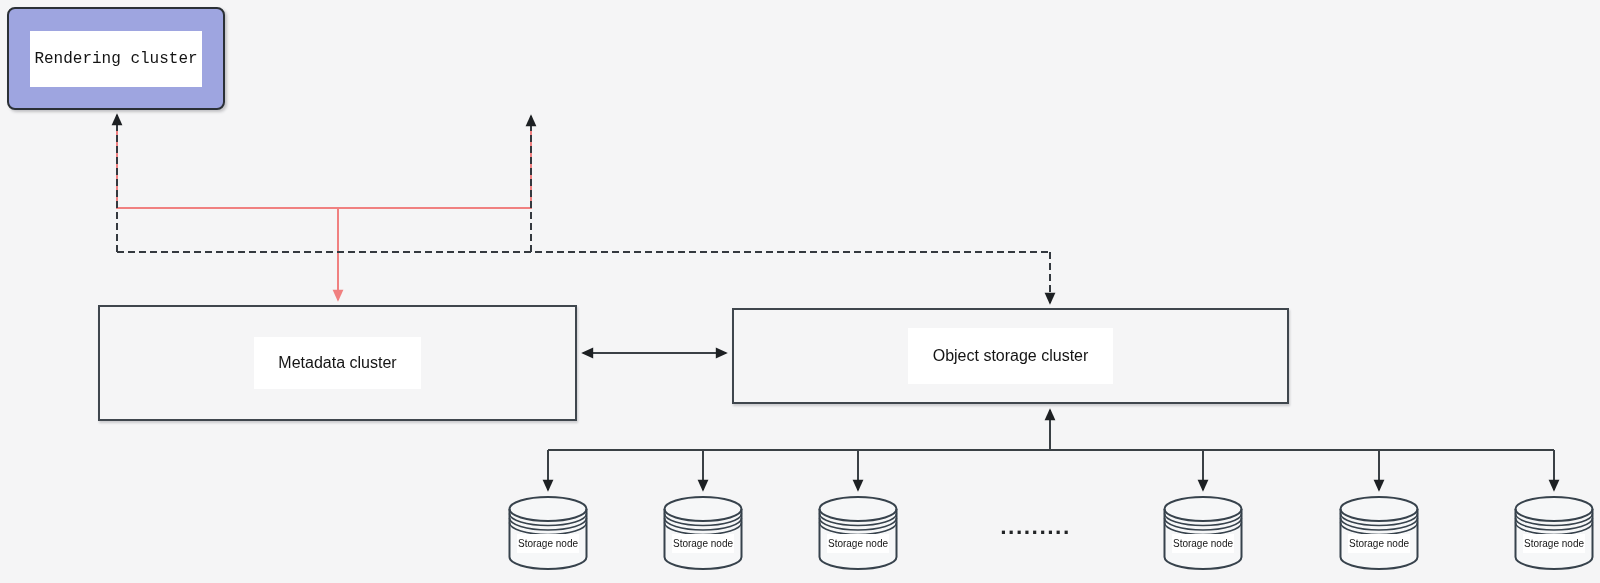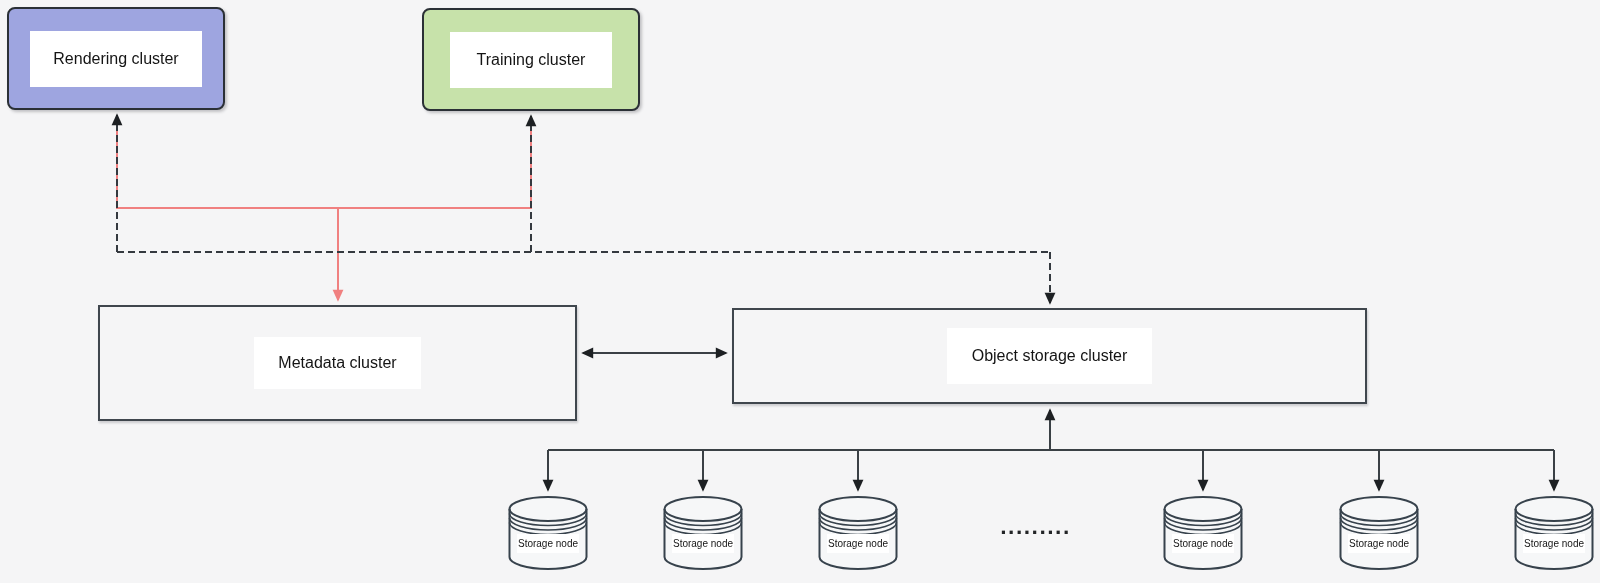--- a/index.html
+++ b/index.html
@@ -34,31 +34,31 @@
     box-shadow: 2px 2px 3px rgba(60,60,70,0.28);
   }
   .node-rect {
     border: 2px solid #3F464D;
     background: #F5F5F6;
     box-shadow: 1px 2px 2px rgba(60,60,70,0.22);
   }
   #node-rendering { left: 7px;   top: 7px;   width: 218px; height: 103px; background: #9EA5E0; }
   #node-training  { left: 422px; top: 8px;   width: 218px; height: 103px; background: #C7E2AA; }
   #node-metadata  { left: 98px;  top: 305px; width: 479px; height: 116px; }
-  #node-objstore  { left: 732px; top: 308px; width: 635px; height: 96px; }
+  #node-objstore  { left: 732px; top: 308px; width: 557px; height: 96px; }
   .label-bg {
     background: #FFFFFF;
     display: flex;
     align-items: center;
     justify-content: center;
     font-size: 16px;
     color: #141414;
     white-space: nowrap;
   }
-  #node-rendering .label-bg { width: 172px; height: 56px; }
+  #node-rendering .label-bg { width: 172px; height: 56px; font-family: Liberation Mono, monospace; }
   #node-training  .label-bg { width: 162px; height: 56px; }
   #node-metadata  .label-bg { width: 167px; height: 52px; }
   #node-objstore  .label-bg { width: 205px; height: 56px; }
 
   .cyl {
     position: absolute;
     top: 494px;
     width: 80px;
     height: 78px;
     padding-left: 24px;
@@ -133,25 +133,20 @@
     <path d="M1379,450 L1379,490" fill="none" stroke="#3A4045" stroke-width="2" marker-end="url(#mArrow)"></path>
     <path d="M1554,450 L1554,490" fill="none" stroke="#3A4045" stroke-width="2" marker-end="url(#mArrow)"></path>
   </svg>
 
   <div class="node node-rounded" id="node-rendering">
     <div class="label-bg">
       <span>Rendering cluster</span>
     </div>
   </div>
 
-  <div class="node node-rounded" id="node-training">
-    <div class="label-bg">
-      <span>Training cluster</span>
-    </div>
-  </div>
 
   <div class="node node-rect" id="node-metadata">
     <div class="label-bg">
       <span>Metadata cluster</span>
     </div>
   </div>
 
   <div class="node node-rect" id="node-objstore">
     <div class="label-bg">
       <span>Object storage cluster</span>

